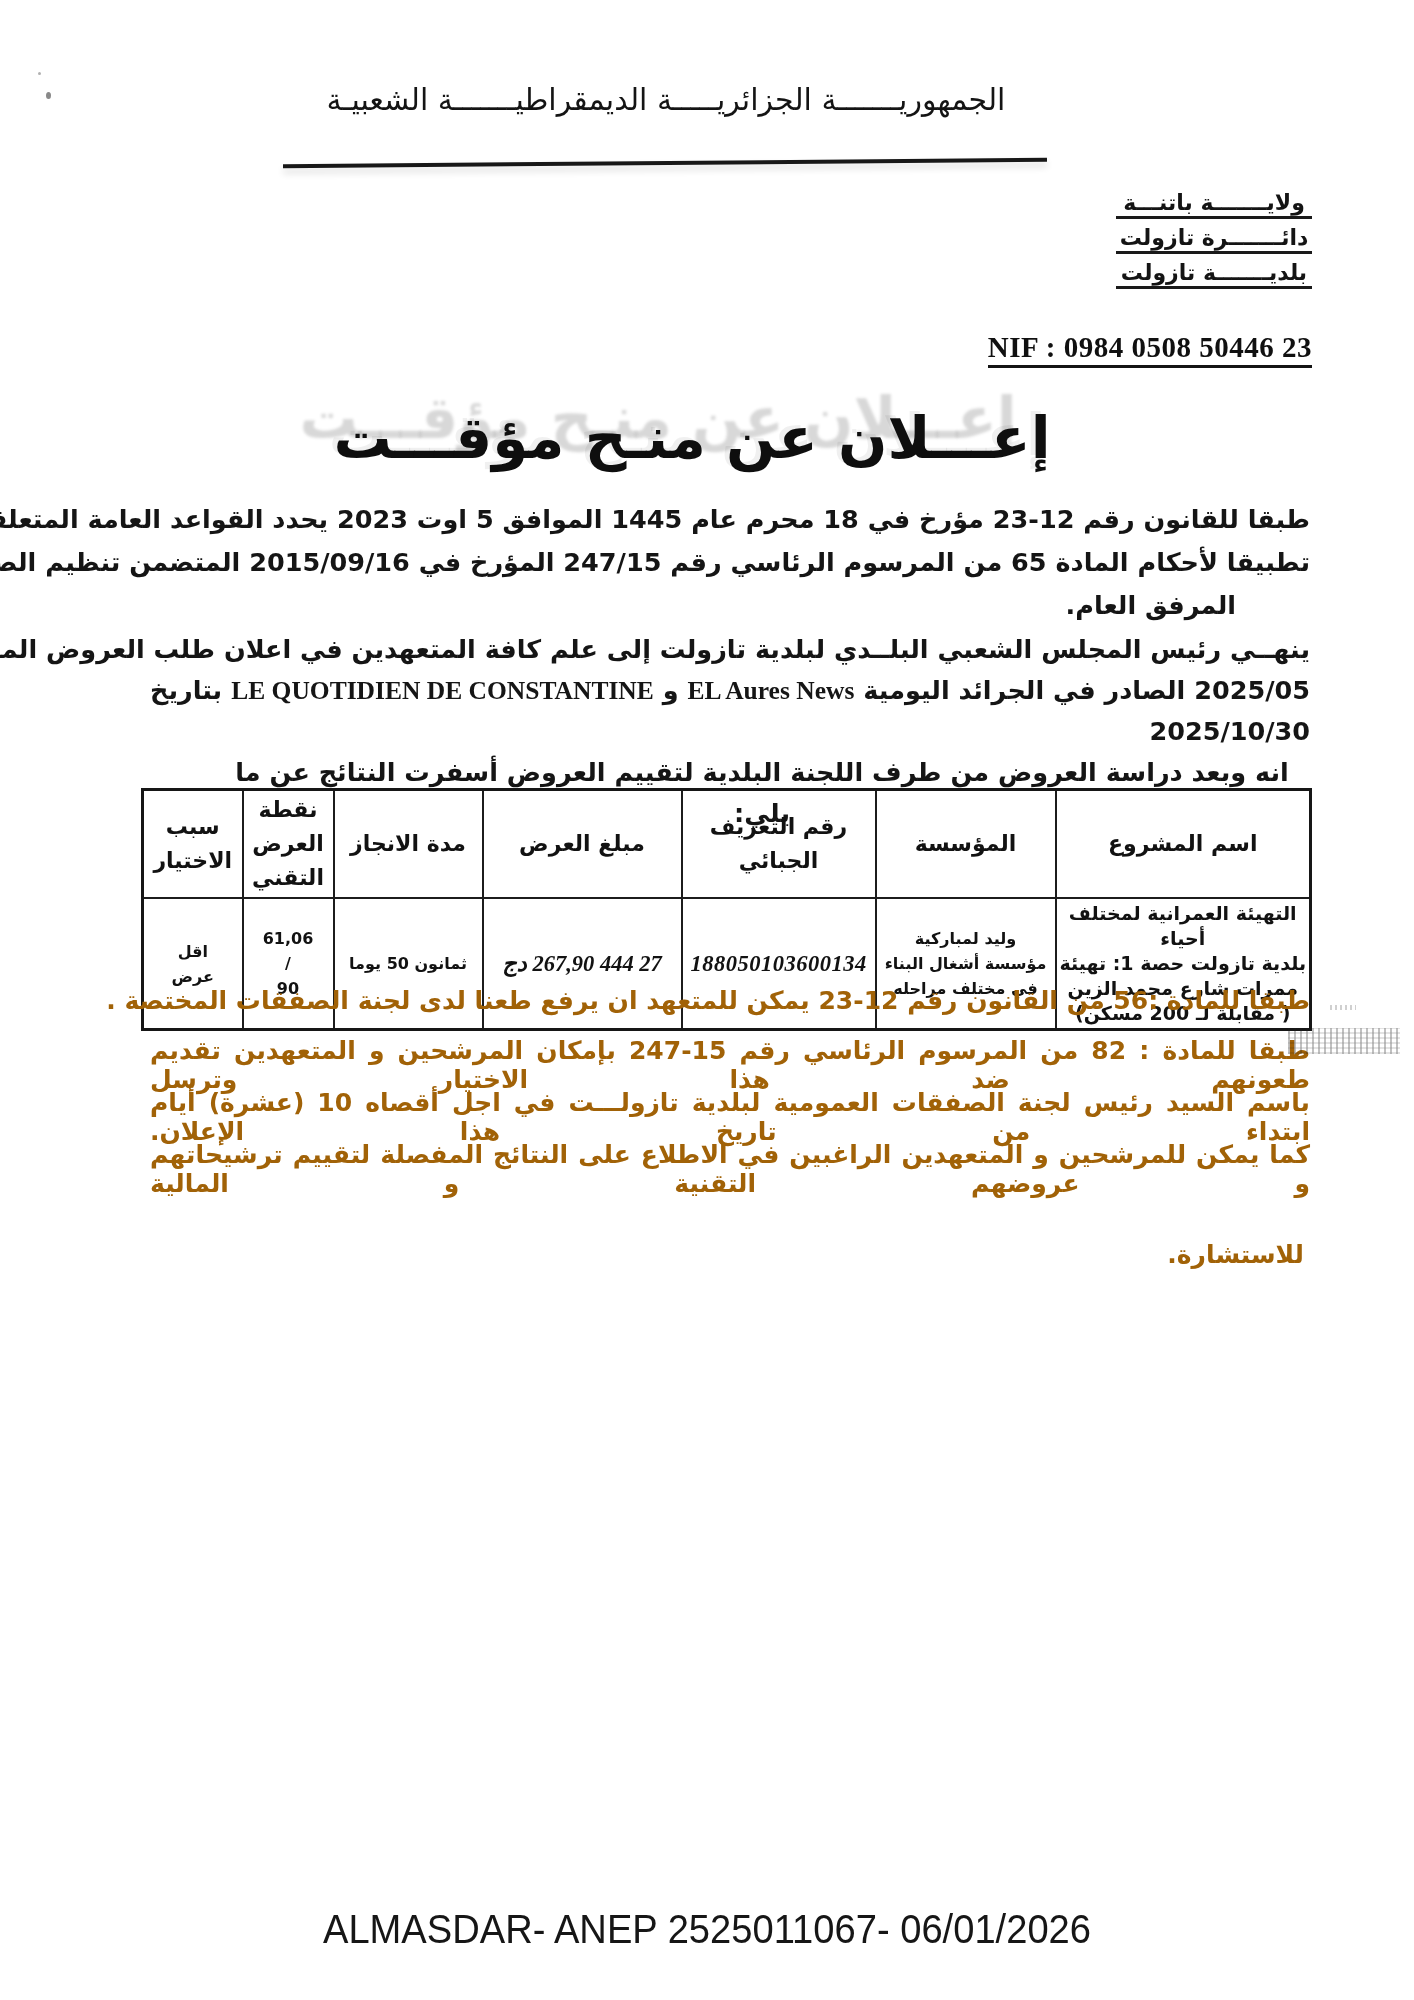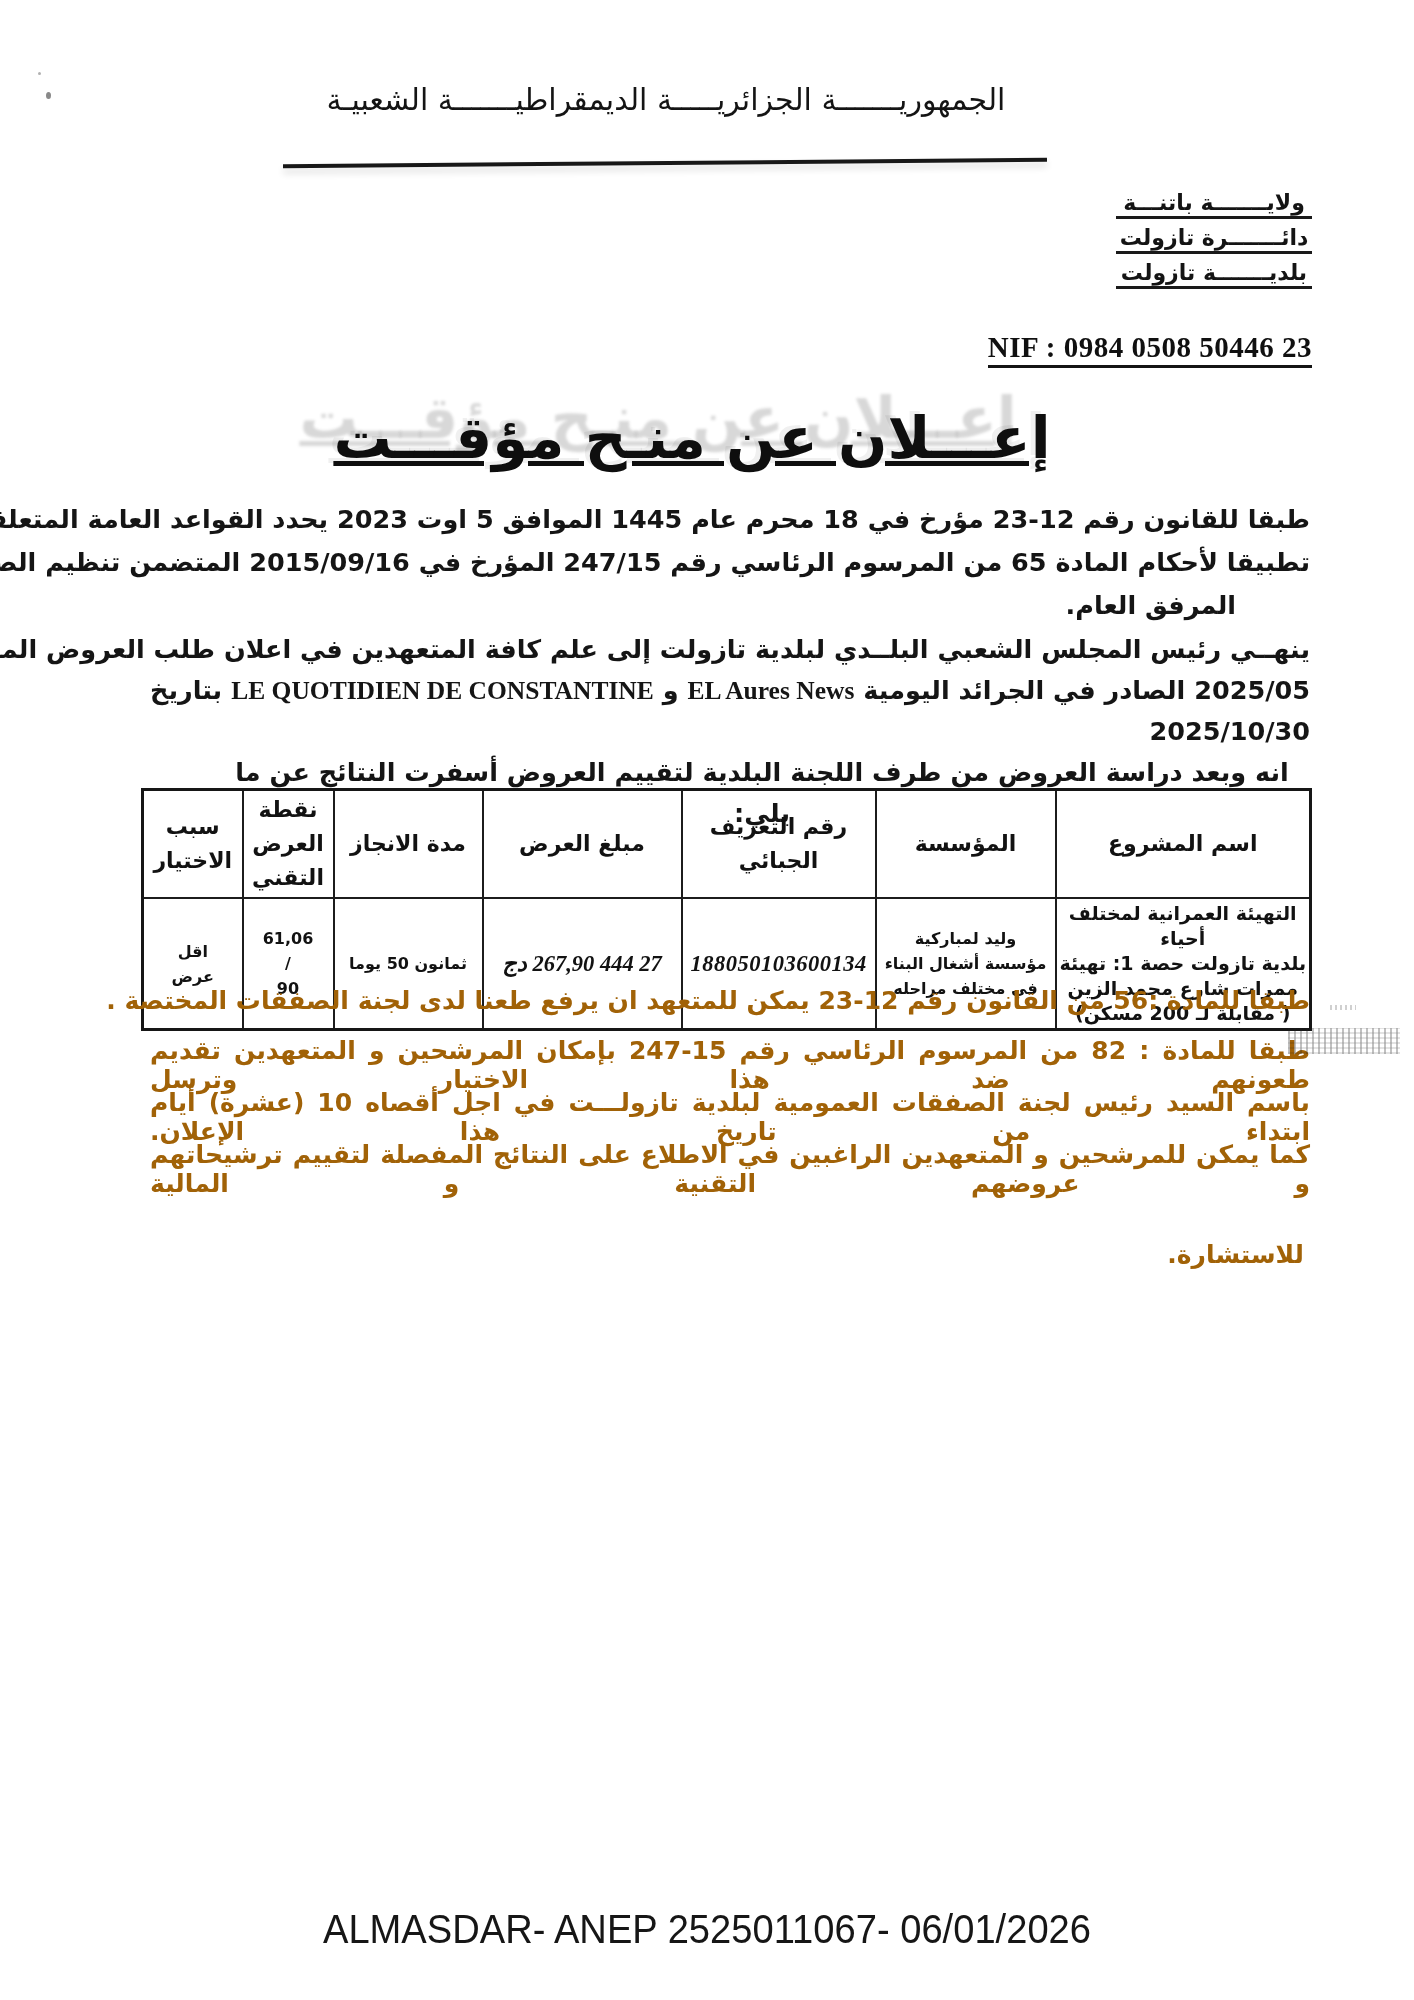--- a/index.html
+++ b/index.html
@@ -34,21 +34,20 @@
     font-family:"Liberation Serif", serif; font-weight:bold; font-size:29px;
     color:#101010; border-bottom:3.5px solid #141414; padding-bottom:1px;
     white-space:nowrap; letter-spacing:0.5px;
   }
 
   .main-title {
     position:absolute; top:404px; left:297px; width:790px;
     font-size:58px; font-weight:bold; text-align:center; direction:rtl;
     color:#0e0e0e;
     text-shadow:-5px -3px 0 rgba(0,0,0,0.06), -34px -20px 3px rgba(40,40,40,0.18);
-    text-decoration:underline;
   }
 
   .pblock { position:absolute; left:150px; width:1160px; direction:rtl; color:#151515; }
   .intro   { top:498px;  font-size:25.5px; font-weight:bold; line-height:43px; }
   .announce{ top:629px;  font-size:25.5px; font-weight:bold; line-height:41px; }
   .jline { text-align:justify; text-align-last:justify; white-space:nowrap; }
   .jline-wrapless { text-align:justify; text-align-last:justify; }
   .tail-right { text-align:right; padding-right:74px; }
   .center-ish { text-align:center; padding-left:64px; }
   .latin { font-family:"Liberation Serif", serif; font-weight:bold; direction:ltr; unicode-bidi:embed; }

